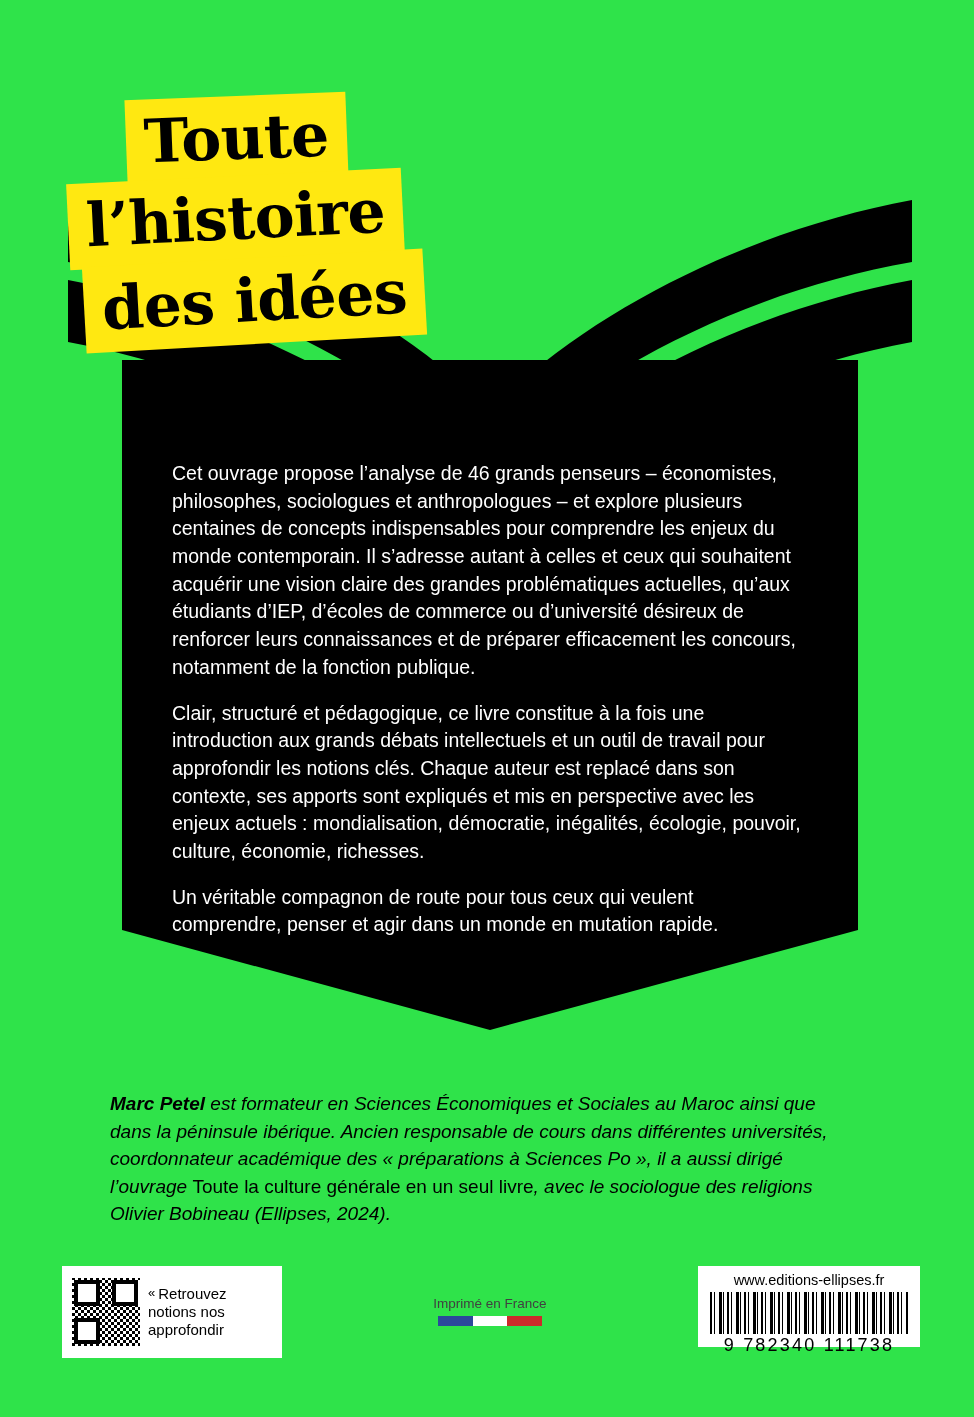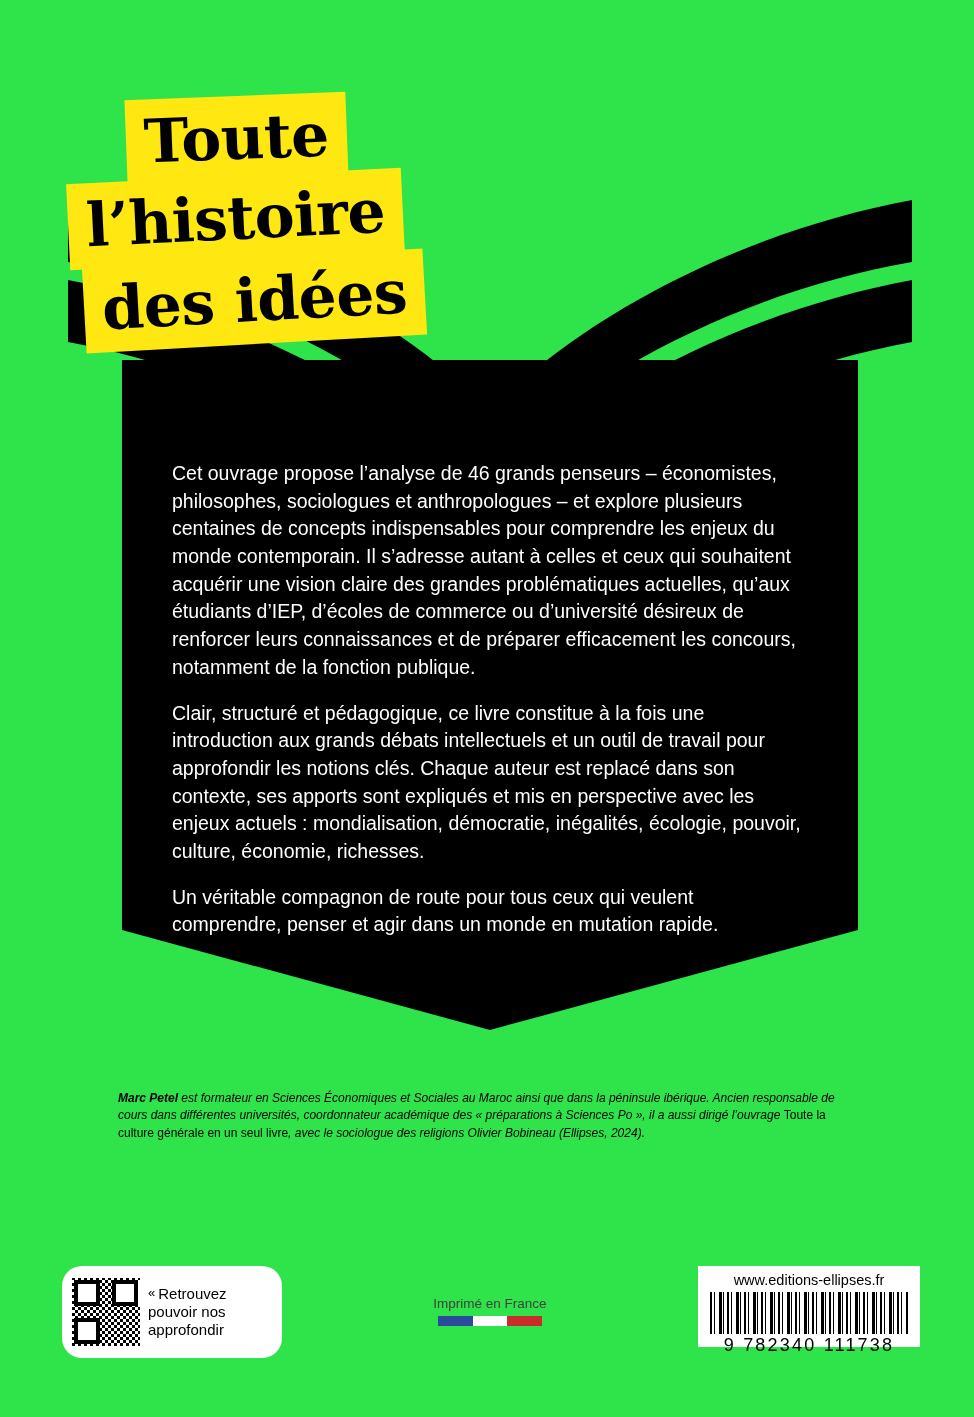--- a/index.html
+++ b/index.html
@@ -81,24 +81,24 @@
     margin: 0 0 18px 0;
   }
   .blurb p:last-child {
     margin-bottom: 18px;
   }
 
   
   .bio {
     position: absolute;
     top: 1090px;
-    left: 118px;
+    left: 110px;
     width: 742px;
     color: #000;
-    font-size: 12px;
+    font-size: 19px;
     line-height: 1.45;
     font-style: italic;
   }
   .bio b {
     font-style: italic;
     font-weight: bold;
   }
   .bio .roman {
     font-style: normal;
   }
@@ -108,21 +108,20 @@
     position: absolute;
     left: 62px;
     top: 1266px;
     width: 220px;
     height: 92px;
     background: #fff;
     display: flex;
     align-items: center;
     padding: 0 10px;
     box-sizing: border-box;
-    border-radius: 20px;
   }
   .qr-img {
     width: 68px;
     height: 68px;
     flex: 0 0 68px;
     background:
       repeating-linear-gradient(90deg, #000 0 3px, #fff 3px 6px),
       repeating-linear-gradient(0deg, #000 0 3px, #fff 3px 6px);
     background-blend-mode: difference;
     position: relative;
@@ -240,21 +239,21 @@
   <div class="bio">
     <b>Marc Petel</b><span> est formateur en Sciences Économiques et Sociales au Maroc ainsi que dans la péninsule ibérique. Ancien responsable de cours dans différentes universités, coordonnateur académique des « préparations à Sciences Po », il a aussi dirigé l’ouvrage </span><span class="roman">Toute la culture générale en un seul livre</span><span>, avec le sociologue des religions Olivier Bobineau (Ellipses, 2024).</span>
   </div>
 
   <div class="qr-box">
     <div class="qr-img">
         <span class="qr-corner"></span>
       </div>
     <div class="qr-text">
       <span class="qr-arrow">«</span><span>Retrouvez</span><br>
-      <span>pouvoir nos</span><br>
+      <span>notions nos</span><br>
       <span>approfondir</span>
     </div>
   </div>
 
   <div class="printed">
     <div>Imprimé en France</div>
     <div class="flag">
       <span class="b"></span>
       <span class="w"></span>
       <span class="r"></span>

